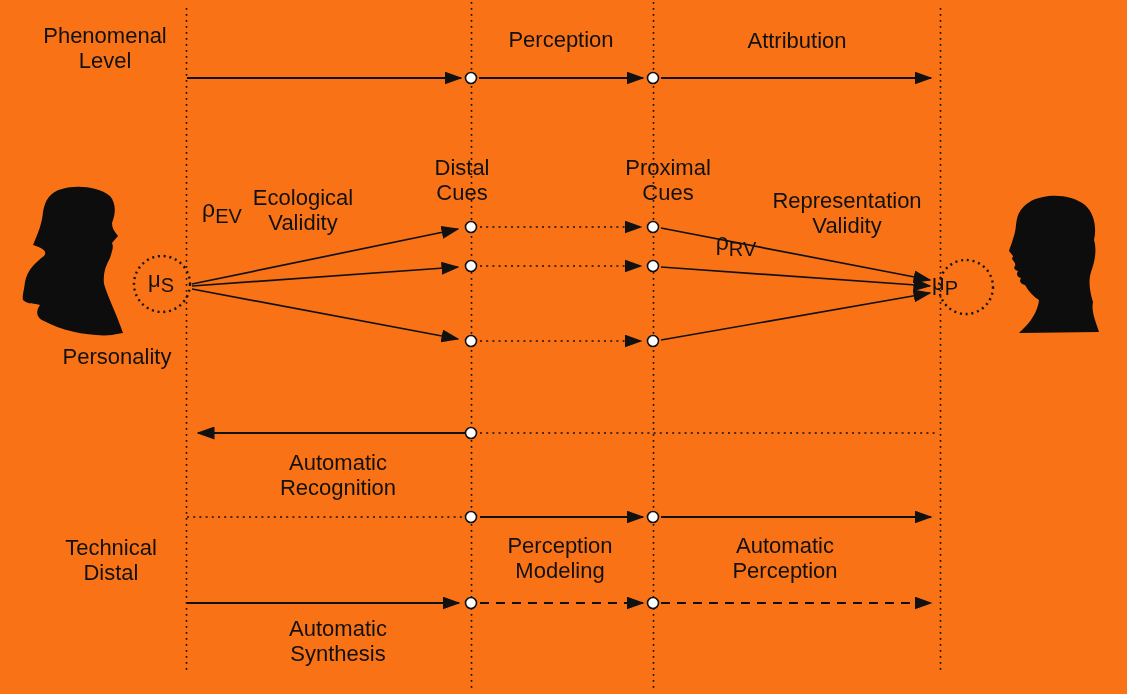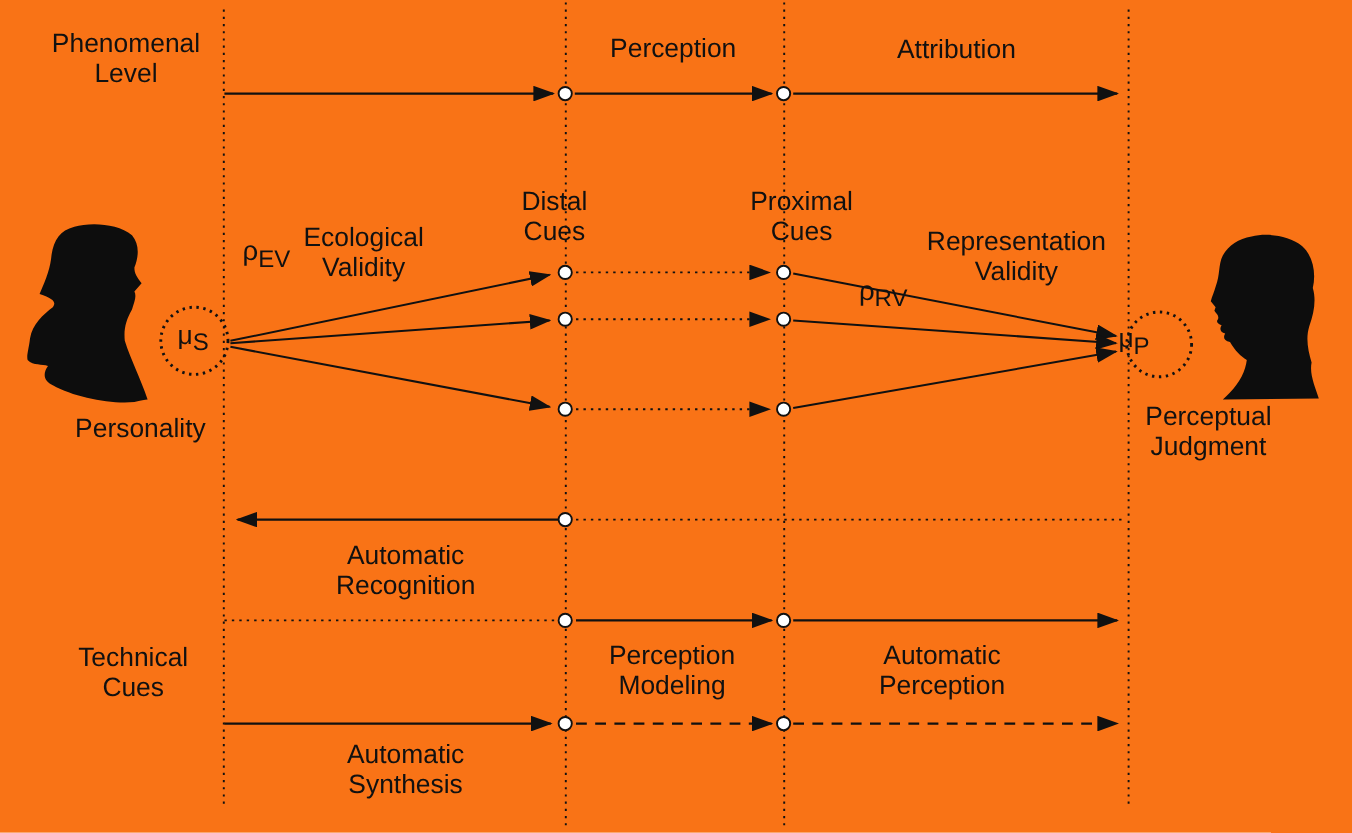--- a/index.html
+++ b/index.html
@@ -147,27 +147,25 @@
 Cues</div>
   <div class="lbl" style="left:668px; top:180px;">Proximal
 Cues</div>
 
   <div class="lbl" style="left:303px; top:210px;">Ecological
 Validity</div>
   <div class="lbl" style="left:847px; top:213px;text-align:center;">Representation
 Validity</div>
 
   <div class="lbl" style="left:117px; top:357px;">Personality</div>
-  <div class="lbl" style="left:1007px; top:359px;">Perceptual
-Judgment</div>
 
   <div class="lbl" style="left:338px; top:475px;">Automatic
 Recognition</div>
   <div class="lbl" style="left:111px; top:560px;">Technical
-Cues</div>
+Distal</div>
   <div class="lbl" style="left:560px; top:558px;">Perception
 Modeling</div>
   <div class="lbl" style="left:785px; top:558px;">Automatic
 Perception</div>
   <div class="lbl" style="left:338px; top:641px;">Automatic
 Synthesis</div>
 
   <div class="sym" style="left:222px; top:212px;">
     <span>ρ</span><sub>EV</sub>
   </div>

